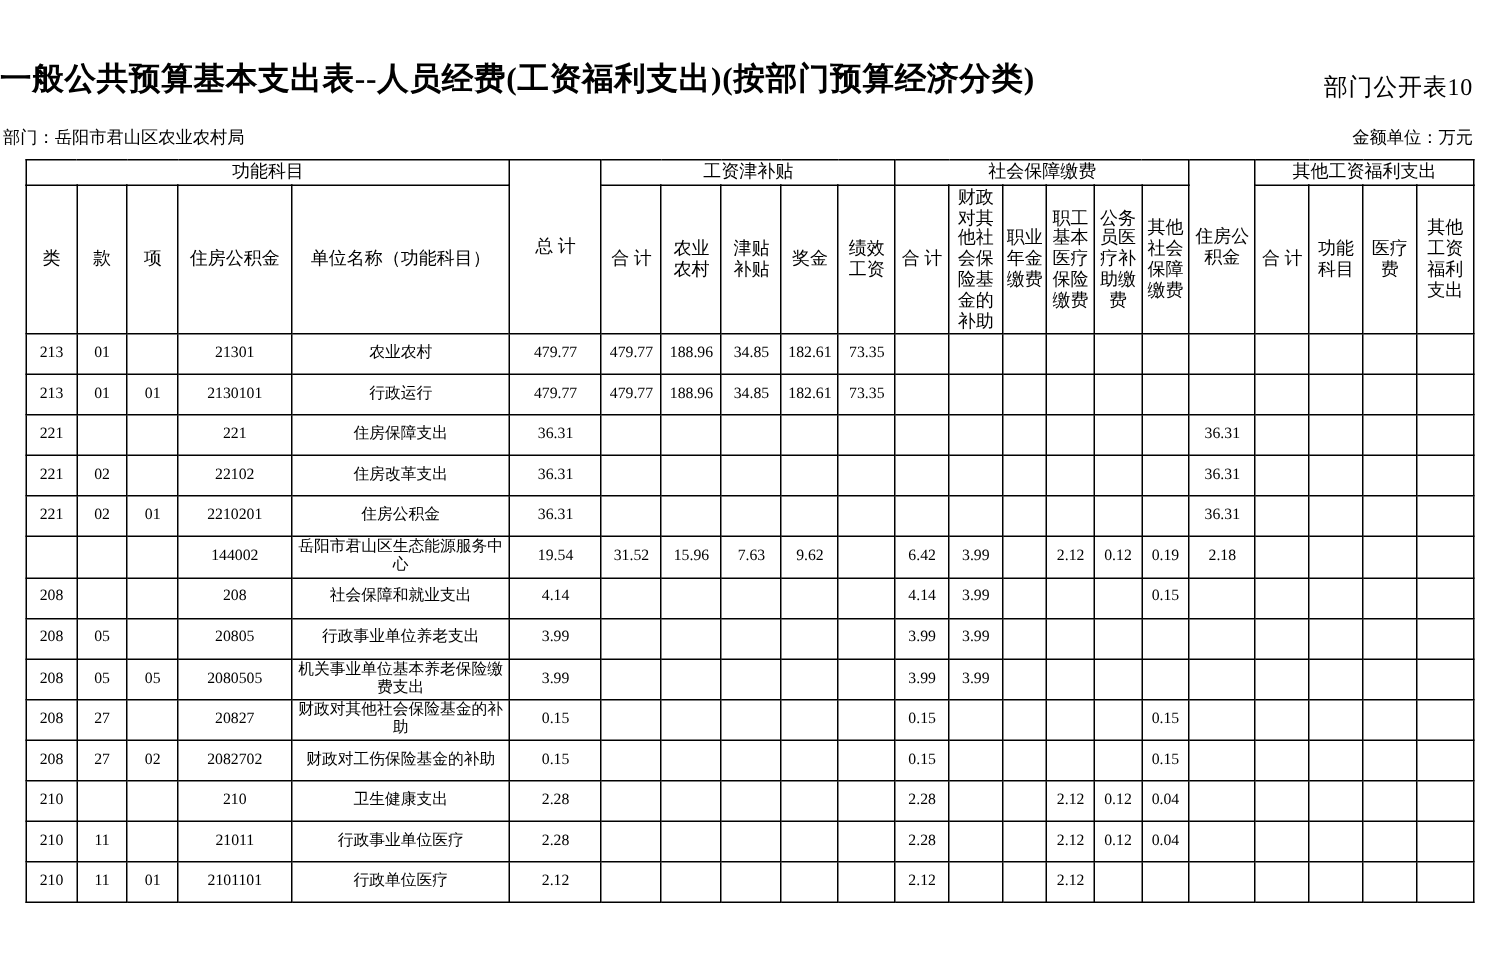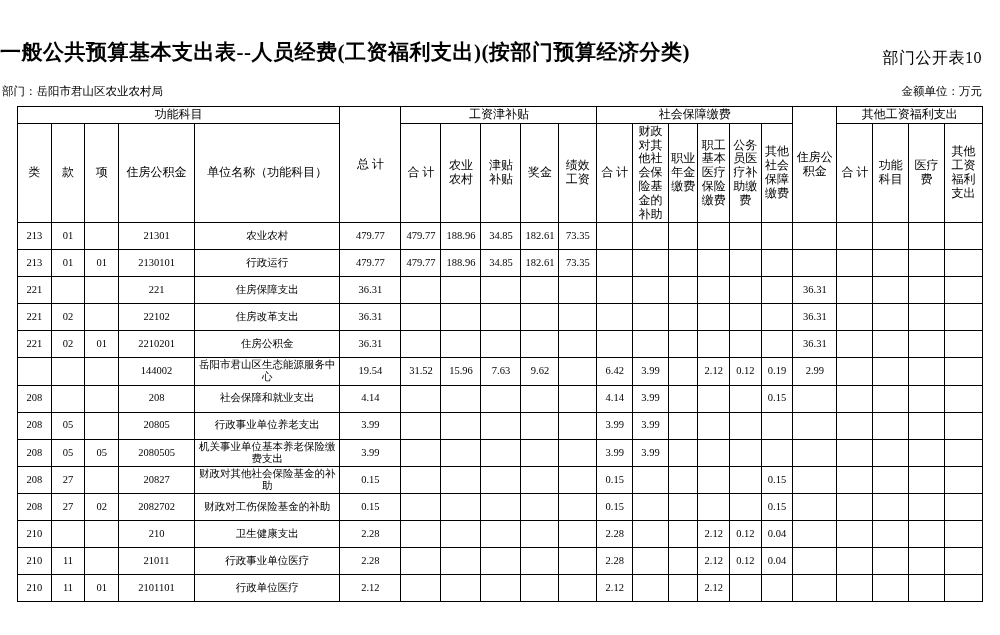--- a/index.html
+++ b/index.html
@@ -307,21 +307,21 @@
           <td class="num">15.96</td>
           <td class="num">7.63</td>
           <td class="num">9.62</td>
           <td class="num"></td>
           <td class="num">6.42</td>
           <td class="num">3.99</td>
           <td class="num"></td>
           <td class="num">2.12</td>
           <td class="num">0.12</td>
           <td class="num">0.19</td>
-          <td class="num">2.99</td>
+          <td class="num">2.18</td>
           <td class="num"></td>
           <td class="num"></td>
           <td class="num"></td>
           <td class="num"></td>
         </tr>
         <tr>
           <td class="code">208</td>
           <td class="code"></td>
           <td class="code"></td>
           <td class="code">208</td>

